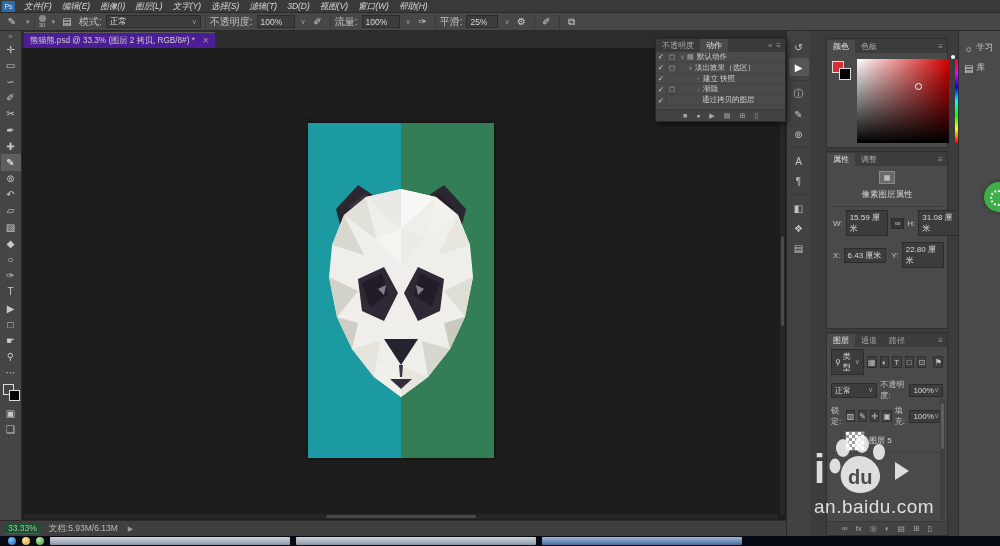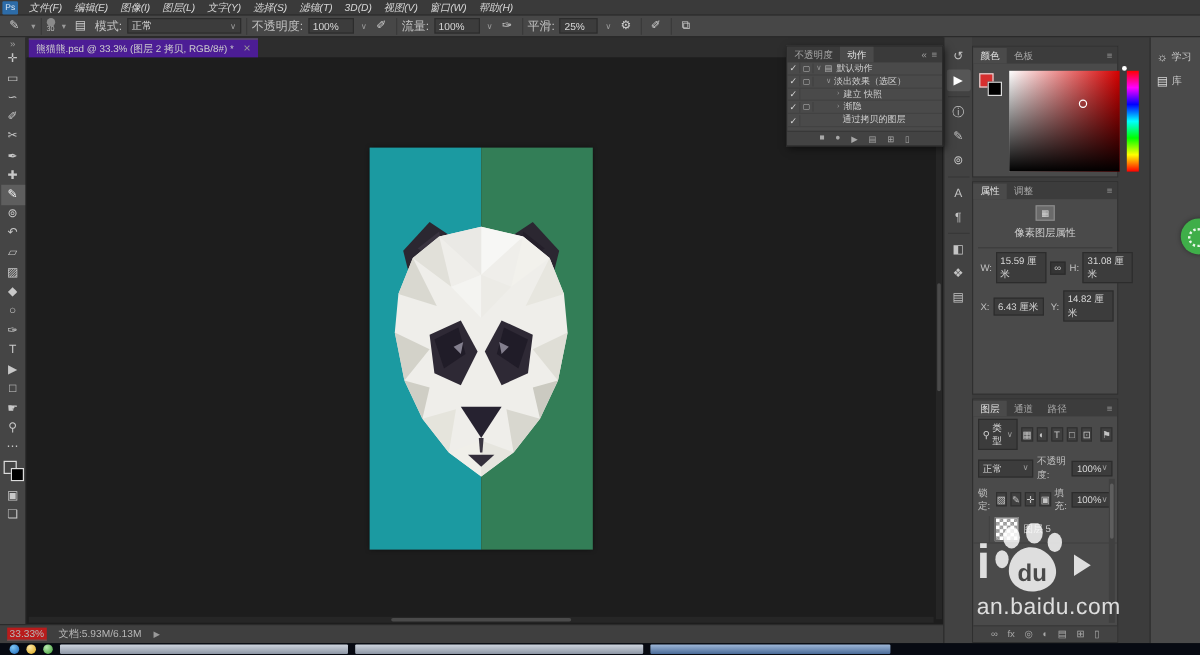--- a/index.html
+++ b/index.html
@@ -43,21 +43,21 @@
   #artwork { position:absolute; left:286px; top:75px; width:186px; height:335px; box-shadow:0 0 4px rgba(0,0,0,.6); }
   #artwork .half { position:absolute; top:0; width:93px; height:335px; }
   #art-svg { position:absolute; left:0; top:0; }
   .vscroll { position:absolute; right:1px; top:2px; width:5px; height:466px; background:#262626; }
   .vscroll .thumb { position:absolute; left:1px; top:40%; width:3px; height:90px; background:#4a4a4a; border-radius:2px; }
   .hscroll { position:absolute; left:2px; bottom:1px; height:5px; width:754px; background:#262626; }
   .hscroll .thumb { position:absolute; top:1px; left:40%; height:3px; width:150px; background:#4a4a4a; border-radius:2px; }
 
   
   #statusbar { left:0; top:520px; width:786px; height:16px; background:#3f3f3f; border-top:1px solid #2a2a2a; display:flex; align-items:center; gap:10px; padding-left:6px; color:#b8b8b8; font-size:8.5px; }
-  #status-zoom { background:#b91c1c; border-bottom:1px solid #5a5a5a; padding:0 2px; }
+  #status-zoom { background:#14532d; border-bottom:1px solid #5a5a5a; padding:0 2px; }
 
   
   #taskbar { left:0; top:536px; width:1000px; height:10px; background:#070a12; display:flex; align-items:center; gap:6px; padding-left:8px; }
   .tb-orb { width:8px; height:8px; border-radius:50%; }
   .tb-win { height:8px; border-radius:1px; }
 
   
   #actions-panel { left:655px; top:38px; width:131px; height:84px; background:#4a4a4a; border:1px solid #2a2a2a; box-shadow:2px 2px 6px rgba(0,0,0,.5); z-index:6; }
   #actions-panel .ptabs { height:13px; background:#3a3a3a; display:flex; align-items:center; }
   .ptab { padding:0 6px; height:13px; line-height:13px; font-size:8px; color:#a8a8a8; }
@@ -72,21 +72,21 @@
   #actions-footer span { color:#a8a8a8; font-size:7px; }
 
   
   #dockstrip { left:786px; top:31px; width:24px; height:505px; background:#424242; border-left:1px solid #2a2a2a; }
   #dockstrip .icons { margin-top:7px; display:flex; flex-direction:column; align-items:center; gap:2px; }
   .dock-ic { width:20px; height:18px; display:flex; align-items:center; justify-content:center; color:#c4c4c4; font-size:10px; border-radius:2px; }
   .dock-ic.active { background:#565656; color:#fff; }
   .dock-sep { width:18px; height:1px; background:#383838; margin:2px 0; }
 
   #panelcol { left:810px; top:31px; width:148px; height:505px; background:#3c3c3c; }
-  .panel { position:absolute; left:0; width:122px; background:#4a4a4a; border:1px solid #2f2f2f; }
+  .panel { position:absolute; left:16px; width:122px; background:#4a4a4a; border:1px solid #2f2f2f; }
   .panel .ptabs { height:14px; background:#3c3c3c; display:flex; align-items:center; }
 
   
   #color-fgbg { position:absolute; left:5px; top:22px; width:22px; height:22px; }
   #color-fg { position:absolute; left:0; top:0; width:12px; height:12px; border:1px solid #ddd; }
   #color-bg { position:absolute; left:7px; top:7px; width:12px; height:12px; border:1px solid #ddd; background:#000; }
   #sv-box { position:absolute; left:30px; top:20px; width:92px; height:84px; background:linear-gradient(to top,#000,rgba(0,0,0,0)),linear-gradient(to right,#fff,#d60000); }
   #sv-cursor { position:absolute; left:58px; top:24px; width:7px; height:7px; border:1px solid #fff; border-radius:50%; }
   #hue-strip { position:absolute; left:128px; top:20px; width:10px; height:84px; background:linear-gradient(to bottom,#ff0000,#ff00ff,#0000ff,#00ffff,#00ff00,#ffff00,#ff0000); }
   #hue-dot { position:absolute; left:124px; top:16px; width:4px; height:4px; background:#fff; border-radius:50%; }
@@ -450,21 +450,21 @@
         <span class="prop-field"><span>15.59 厘米</span></span>
         <span class="prop-link">∞</span>
         <span>H:</span>
         <span class="prop-field"><span>31.08 厘米</span></span>
       </div>
       <div class="prop-row">
         <span>X:</span>
         <span class="prop-field"><span>6.43 厘米</span></span>
         <span style="width:10px;"></span>
         <span>Y:</span>
-        <span class="prop-field"><span>14.82 厘米</span></span>
+        <span class="prop-field"><span>22.80 厘米</span></span>
       </div>
     </div>
 
     <div class="panel" style="top:301px;height:204px;">
       <div class="ptabs">
         <span class="ptab active">图层</span>
         <span class="ptab">通道</span>
         <span class="ptab">路径</span>
         <span class="ptab-right">
             <span>≡</span>

